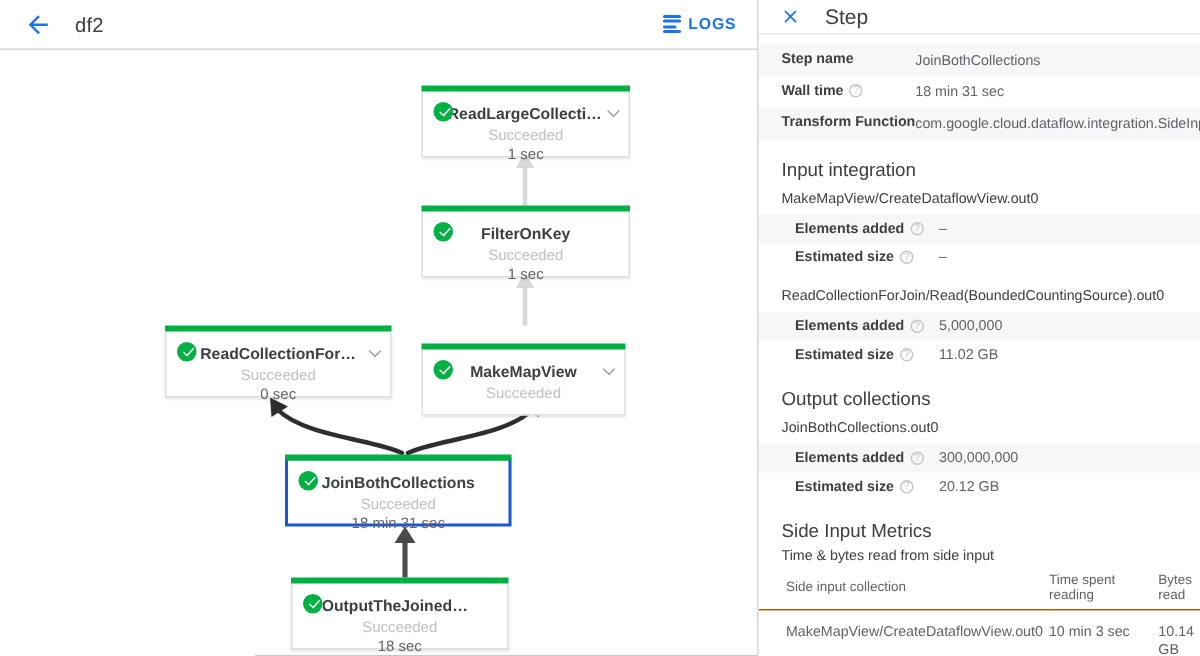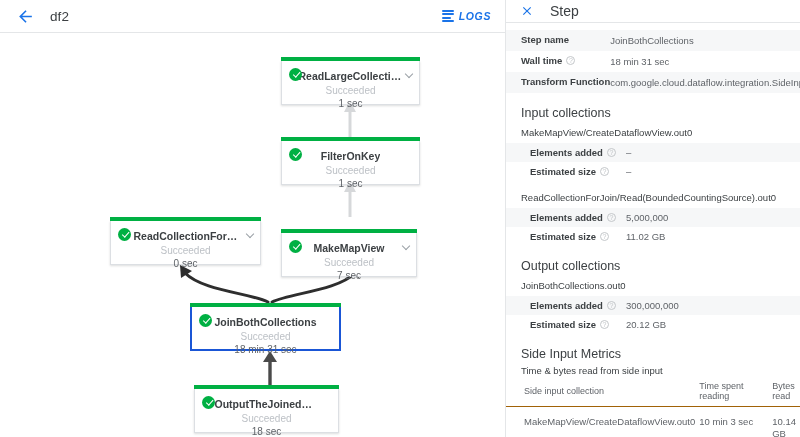--- a/index.html
+++ b/index.html
@@ -37,21 +37,21 @@
     font-size: 13.5px;
     color: #3c4043;
     letter-spacing: .1px;
   }
   #logs-btn {
     margin-left: auto; margin-right: 14px;
     display: flex; align-items: center; gap: 5px;
     color: #1a73e8; cursor: pointer;
   }
   #logs-btn .lbl {
-    font-size: 10.5px; font-weight: bold; letter-spacing: .6px; font-style: italic;
+    font-size: 10.5px; font-weight: bold; letter-spacing: .6px;
   }
   #logs-icon { display: flex; flex-direction: column; gap: 1.6px; width: 12px; }
   #logs-icon i { display:block; height: 1.8px; background: #1a73e8; border-radius: 1px; }
   #logs-icon i:nth-child(1){ width: 12px; }
   #logs-icon i:nth-child(2){ width: 12px; }
   #logs-icon i:nth-child(3){ width: 9px; }
   #logs-icon i:nth-child(4){ width: 12px; }
 
   #graph-canvas {
     position: absolute; left: 0; top: 33px;
@@ -281,21 +281,20 @@
       </div>
 
       <div class="node" style="left:281px; top:200px; width:136px; height:44px;">
         <div class="topbar-green"></div>
         <div class="node-head">
           <span class="check-icon"></span>
           <span class="node-title">MakeMapView</span>
           <span class="chevron"></span>
         </div>
         <div class="node-status">Succeeded</div>
-        <div class="node-time">7 sec</div>
       </div>
 
       <div class="node selected" style="left:190px; top:272px; width:151px; height:46px;">
         <div class="topbar-green"></div>
         <div class="node-head">
           <span class="check-icon"></span>
           <span class="node-title">JoinBothCollections</span>
         </div>
         <div class="node-status">Succeeded</div>
         <div class="node-time">18 min 31 sec</div>
@@ -337,21 +336,21 @@
             <td class="kv-key"><span>Wall time</span><span class="help-icon">?</span></td>
             <td class="kv-val">18 min 31 sec</td>
           </tr>
           <tr class="kv-row shaded">
             <td class="kv-key">Transform Function</td>
             <td class="kv-val">com.google.cloud.dataflow.integration.SideInputIOCounters$2</td>
           </tr>
         </tbody>
       </table>
 
-      <div class="section-title">Input collections</div>
+      <div class="section-title">Input integration</div>
 
       <div class="collection-name">MakeMapView/CreateDataflowView.out0</div>
       <table class="metric-table">
         <tbody>
           <tr class="metric-row shaded">
             <td class="metric-key"><span>Elements added</span><span class="help-icon">?</span></td>
             <td class="metric-val">–</td>
           </tr>
           <tr class="metric-row">
             <td class="metric-key"><span>Estimated size</span><span class="help-icon">?</span></td>

